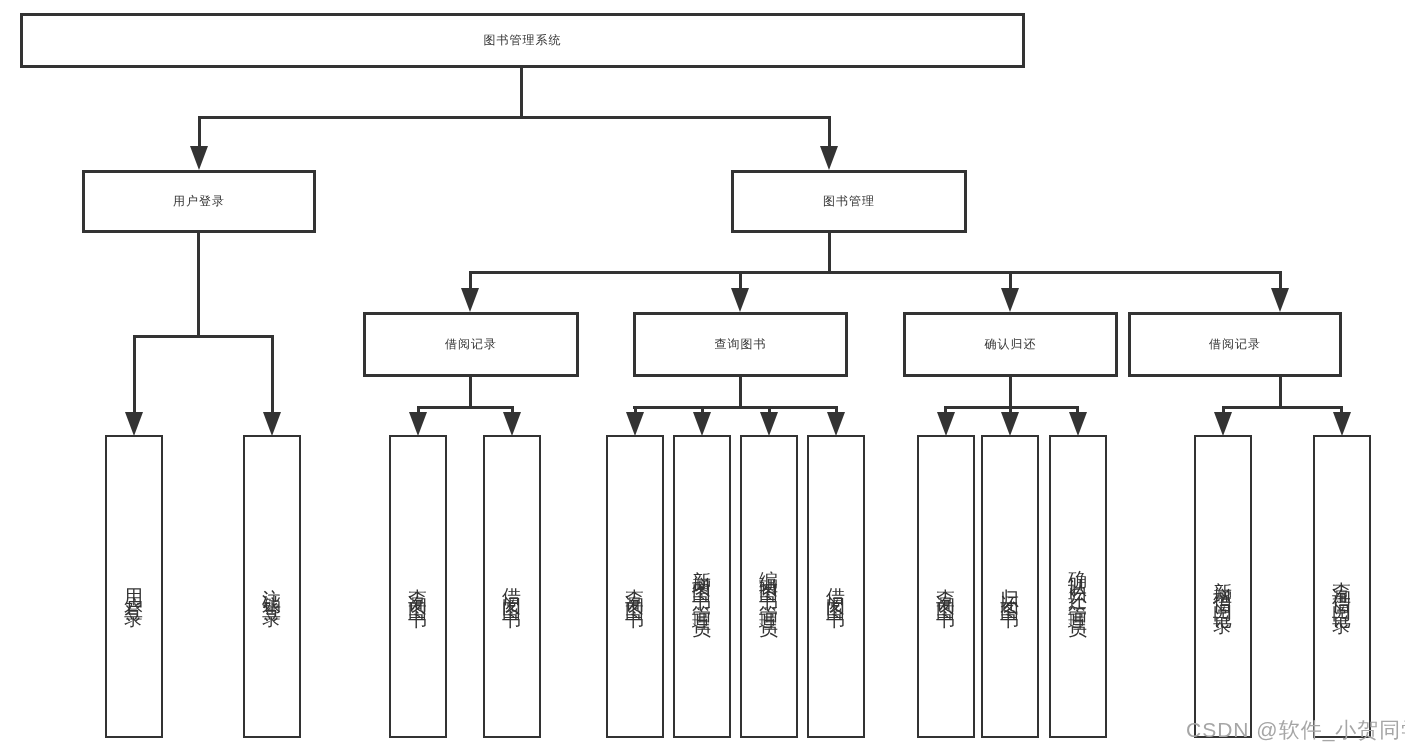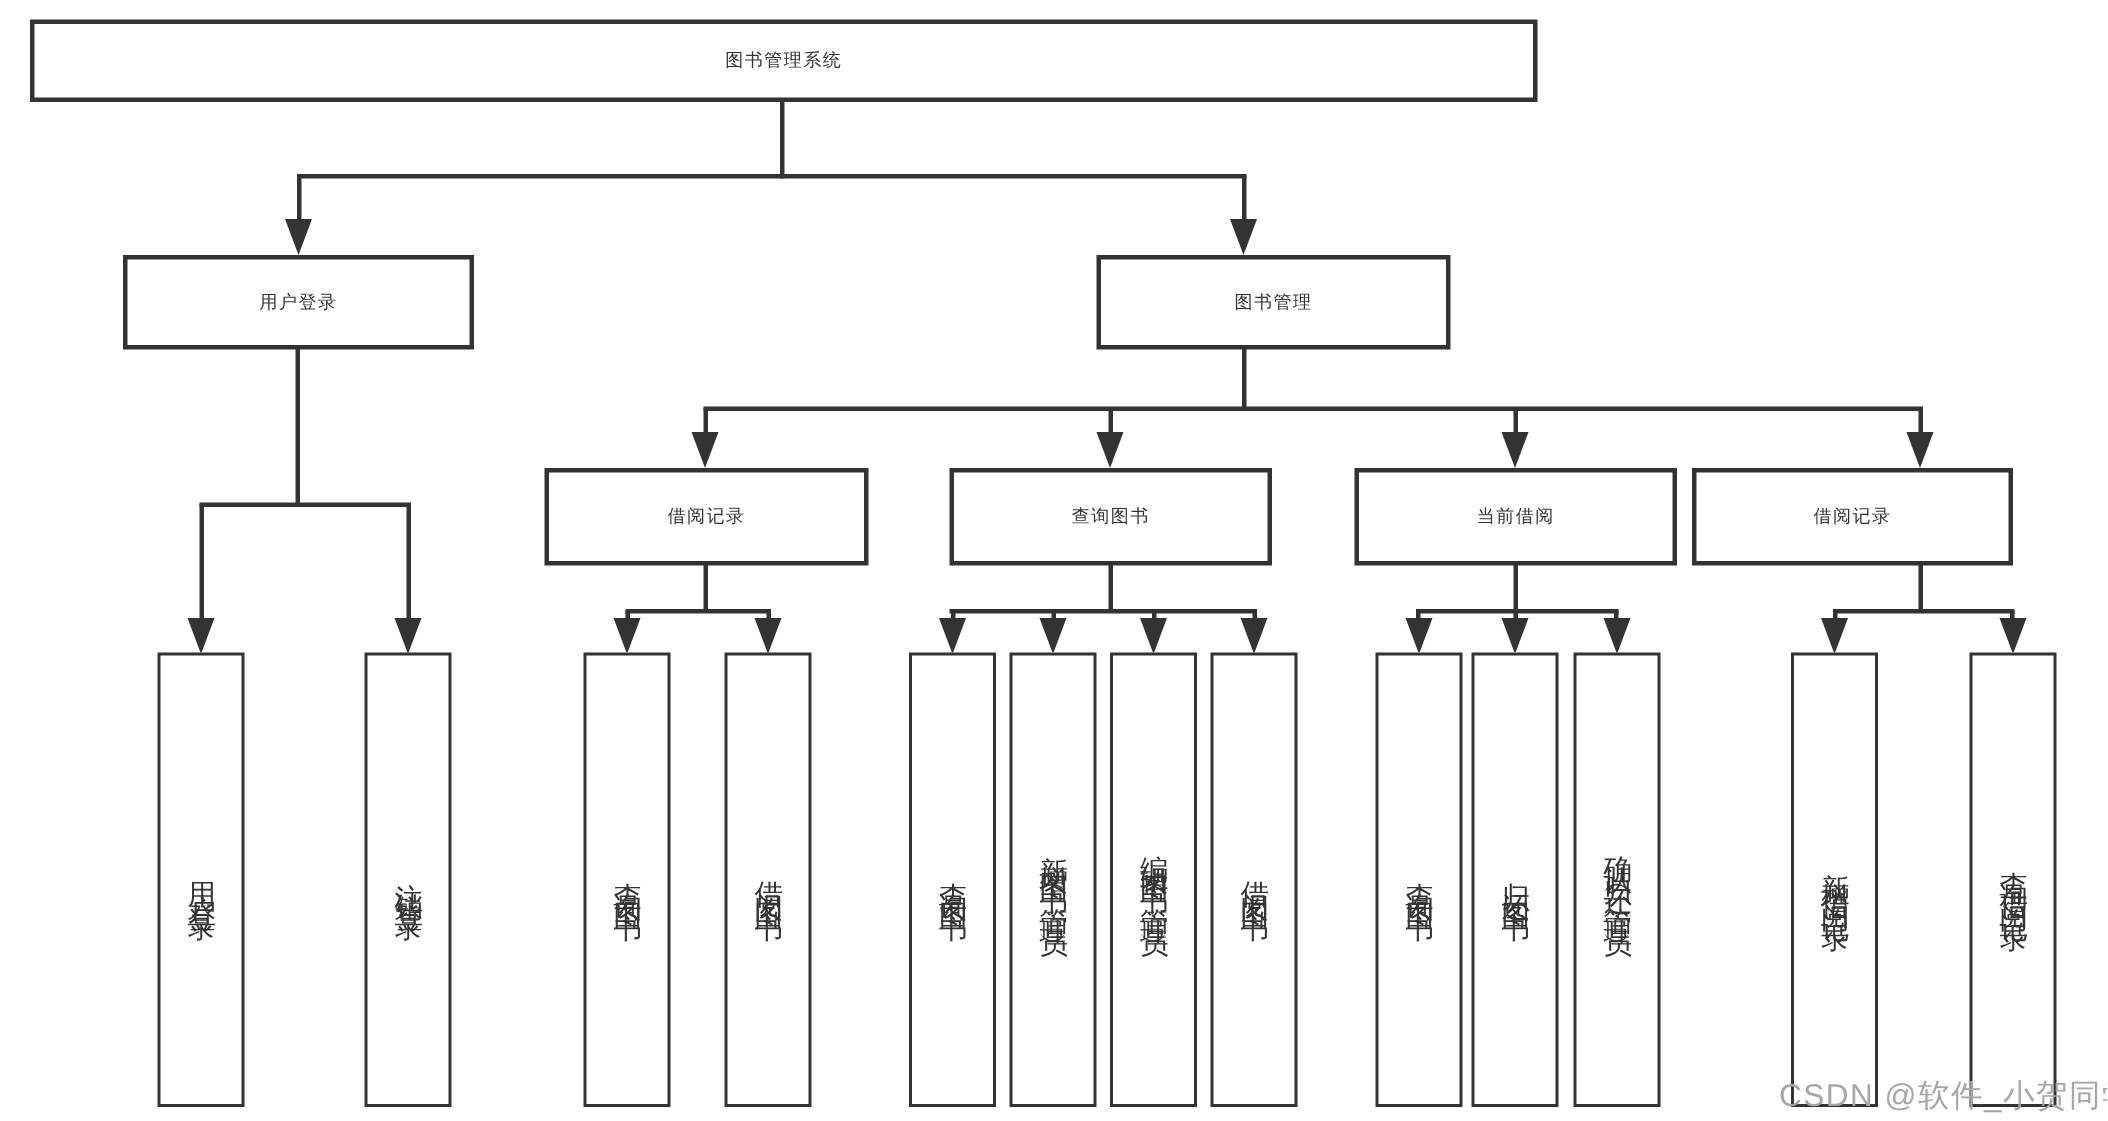--- a/index.html
+++ b/index.html
@@ -88,21 +88,21 @@
   <div class="line" style="left:739px;top:272px;width:3px;height:20px;"></div>
   <div class="line" style="left:1009px;top:272px;width:3px;height:20px;"></div>
   <div class="line" style="left:1279px;top:272px;width:3px;height:20px;"></div>
   <div class="arrow" style="left:461px;top:288px;"></div>
   <div class="arrow" style="left:731px;top:288px;"></div>
   <div class="arrow" style="left:1001px;top:288px;"></div>
   <div class="arrow" style="left:1271px;top:288px;"></div>
 
   <div class="box" style="left:363px;top:312px;width:216px;height:65px;">借阅记录</div>
   <div class="box" style="left:633px;top:312px;width:215px;height:65px;">查询图书</div>
-  <div class="box" style="left:903px;top:312px;width:215px;height:65px;">当前借阅</div>
+  <div class="box" style="left:903px;top:312px;width:215px;height:65px;">确认归还</div>
   <div class="box" style="left:1128px;top:312px;width:214px;height:65px;">借阅记录</div>
 
   <div class="line" style="left:469px;top:375px;width:3px;height:33px;"></div>
   <div class="line" style="left:417px;top:406px;width:97px;height:3px;"></div>
   <div class="line" style="left:417px;top:407px;width:3px;height:8px;"></div>
   <div class="line" style="left:511px;top:407px;width:3px;height:8px;"></div>
   <div class="arrow" style="left:409px;top:412px;"></div>
   <div class="arrow" style="left:503px;top:412px;"></div>
 
   <div class="line" style="left:739px;top:375px;width:3px;height:33px;"></div>

